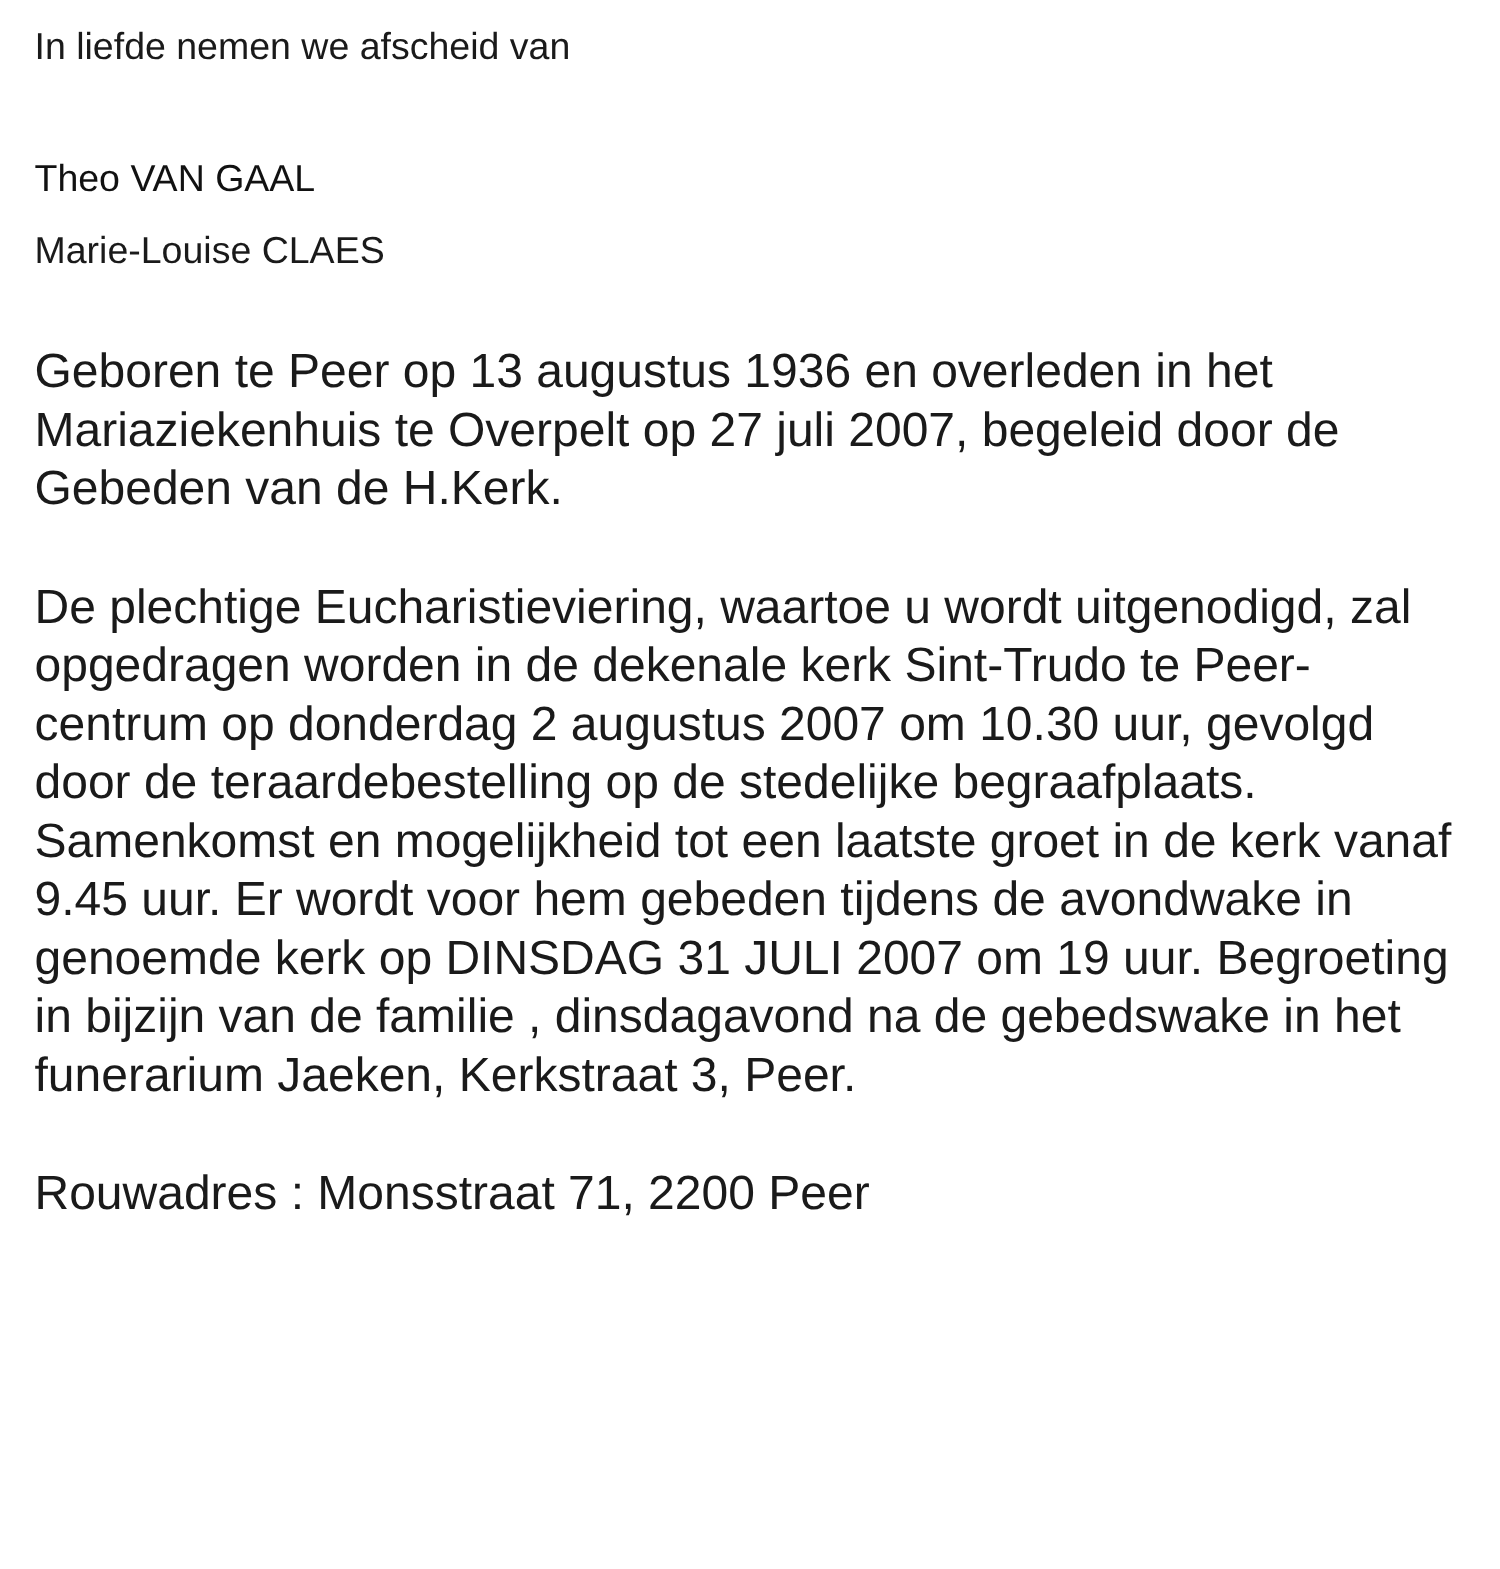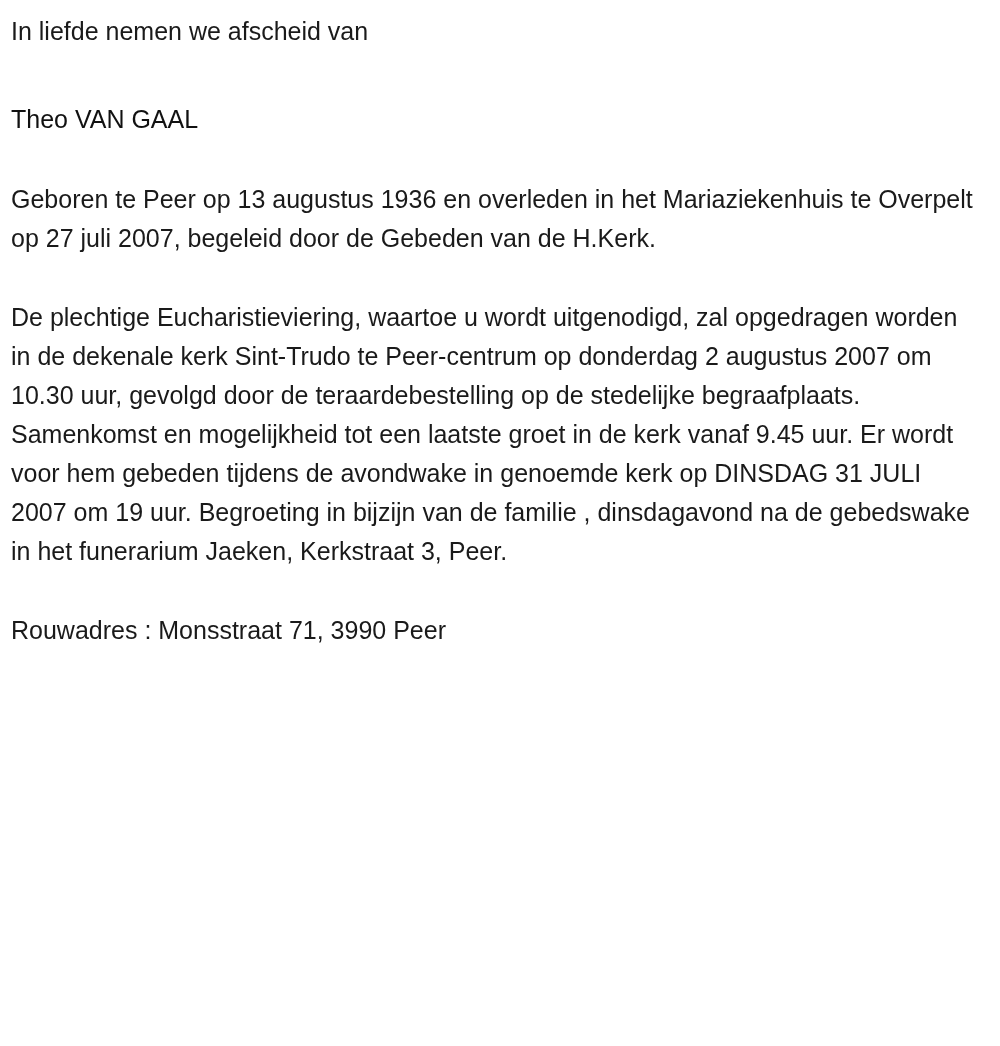--- a/index.html
+++ b/index.html
@@ -4,56 +4,57 @@
 <style>
   * { margin: 0; padding: 0; box-sizing: border-box; }
   html, body {
     background: #ffffff;
     font-family: "Liberation Sans", "DejaVu Sans", sans-serif;
   }
   .page {
     width: 1000px;
     height: 1046px;
     background: #ffffff;
-    padding: 12px 22px 0 11px;
+    padding: 12px 22px 0 23px;
     color: #1a1a1a;
     overflow: hidden;
   }
   .line {
     font-size: 25px;
     line-height: 38px;
     margin-bottom: 10px;
     color: #1a1a1a;
   }
   .line.bold {
     font-weight: 400;
     color: #111111;
   }
   .para {
-    font-size: 25px;
+    font-size: 32px;
     line-height: 39px;
     color: #1a1a1a;
     margin-bottom: 40px;
   }
   .spacer-lg { height: 40px; }
   .spacer-md { height: 32px; }
 </style>
 </head>
 <body>
 
 <div class="page">
 
   <p class="line">In liefde nemen we afscheid van</p>
 
   <div class="spacer-lg"></div>
 
   <p class="line bold">Theo VAN GAAL</p>
+  <p class="line">Marie-Louise CLAES</p>
 
   <div class="spacer-md"></div>
 
   <p class="para">Geboren te Peer op 13 augustus 1936 en overleden in het Mariaziekenhuis te Overpelt op 27 juli 2007, begeleid door de Gebeden van de H.Kerk.</p>
 
   <p class="para">De plechtige Eucharistieviering, waartoe u wordt uitgenodigd, zal opgedragen worden in de dekenale kerk Sint-Trudo te Peer-centrum op donderdag 2 augustus 2007 om 10.30 uur, gevolgd door de teraardebestelling op de stedelijke begraafplaats. Samenkomst en mogelijkheid tot een laatste groet in de kerk vanaf 9.45 uur. Er wordt voor hem gebeden tijdens de avondwake in genoemde kerk op DINSDAG 31 JULI 2007 om 19 uur. Begroeting in bijzijn van de familie , dinsdagavond na de gebedswake in het funerarium Jaeken, Kerkstraat 3, Peer.</p>
 
-  <p class="para">Rouwadres : Monsstraat 71, 3990 Peer</p>
+  <p class="para">Rouwadres : Monsstraat 71, 2200 Peer</p>
 
 
 </div>
 
 </body></html>

